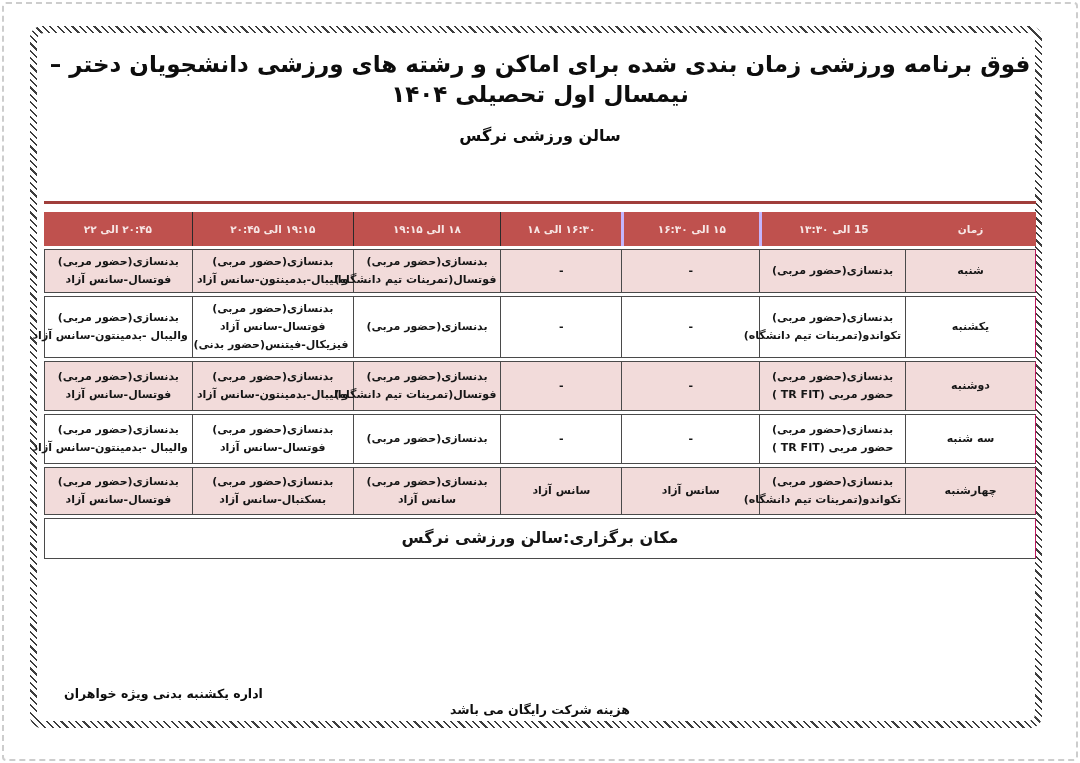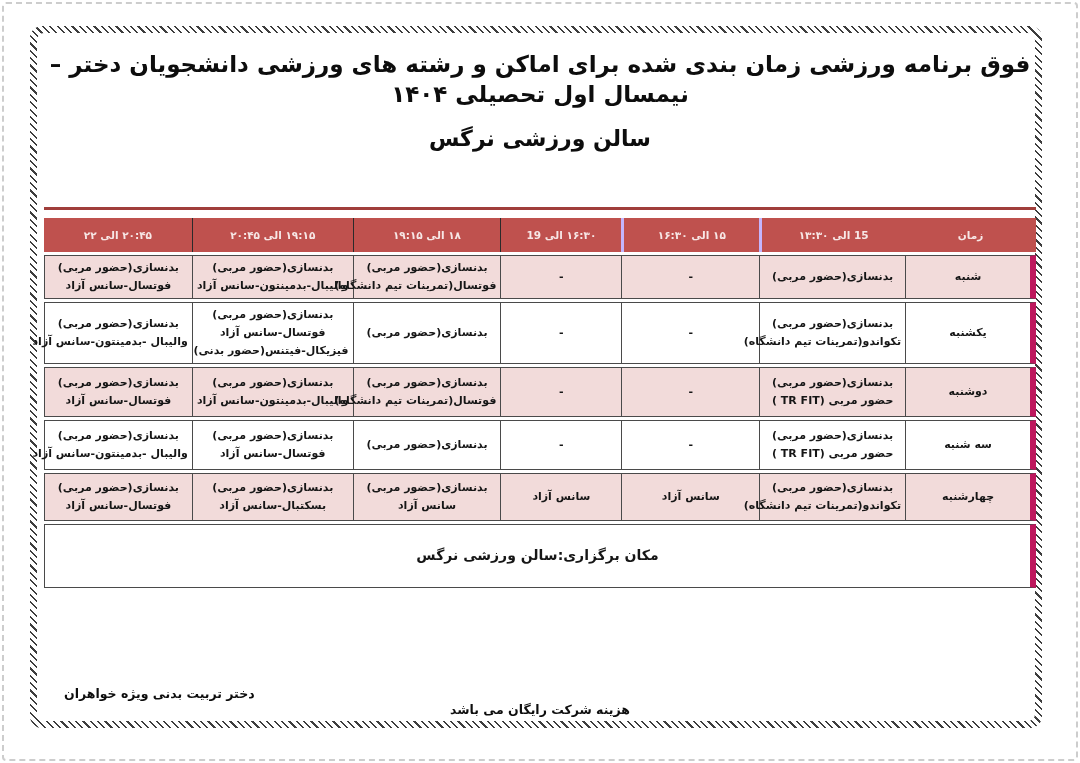--- a/index.html
+++ b/index.html
@@ -11,39 +11,39 @@
   .scan-edge{position:absolute;inset:2px;border:2px dashed #cdcdcd;border-radius:4px;pointer-events:none;}
   
   .frame{
     position:absolute;left:30px;top:26px;width:1012px;height:702px;border-radius:12px;
     background:repeating-linear-gradient(45deg,#3d3d3d 0 1.6px,transparent 1.6px 5.2px);
   }
   .frame-inner{position:absolute;left:7px;top:7px;right:7px;bottom:7px;background:#ffffff;border-radius:7px;}
   .content{position:absolute;left:40px;top:34px;width:1000px;}
   .title{margin-top:16px;text-align:center;color:#0d0d0d;}
   .title .l1{font-size:23px;font-weight:bold;line-height:1.3;}
-  .title .l2{font-size:22px;font-weight:bold;margin-top:16px;}
+  .title .l2{font-size:16px;font-weight:bold;margin-top:16px;}
   
   .table-wrap{margin:56px 4px 0 4px;border-top:3px solid #a03e3b;padding-top:5px;}
   table.sched{width:100%;border-collapse:separate;border-spacing:0 3px;table-layout:fixed;direction:rtl;}
   table.sched th{
     background:#bf514e;color:#f7e7e6;font-size:10.5px;font-weight:bold;height:30px;padding:2px 12px;text-align:center;
   }
   table.sched th:nth-child(2),table.sched th:nth-child(3){border-left:3px solid #c4b5fd;}
   table.sched th:nth-child(4),table.sched th:nth-child(5),table.sched th:nth-child(6){border-left:1px solid #2a2a2a;}
   table.sched td{
     border:1px solid #4a4a4a;border-right:none;vertical-align:middle;text-align:center;
     font-size:11px;font-weight:bold;color:#161616;padding:3px 4px;line-height:1.65;
   }
-  table.sched td:first-child{border-right:6px solid #be185d;}
+  table.sched td:first-child{border-right:1px solid #be185d;}
   tr.pink td{background:#f2dbda;}
   tr.white td{background:#ffffff;}
   td.day{font-size:12.5px;}
   td .line{white-space:nowrap;}
-  tr.venue td{background:#ffffff;height:22px;font-size:14px;padding:19px;}
+  tr.venue td{background:#ffffff;height:22px;font-size:16px;padding:6px;}
   
   .bottom-notes{position:absolute;left:62px;top:686px;width:956px;height:22px;font-weight:bold;font-size:12.5px;color:#0d0d0d;}
   .note-right{position:absolute;right:8px;top:0;}
   .note-center{position:absolute;left:50%;transform:translateX(-50%);top:16px;}
   .note-left{position:absolute;left:2px;top:0;}
 </style>
 </head>
 <body>
 
 <div class="page">
@@ -67,21 +67,21 @@
           <col style="width:12.2%">
             <col style="width:14.9%">
             <col style="width:16.2%">
           <col style="width:14.9%">
         </colgroup>
         <thead>
           <tr id="header-row">
               <th>زمان</th>
               <th>15 الی ۱۳:۳۰</th>
               <th>۱۵ الی ۱۶:۳۰</th>
-              <th>۱۶:۳۰ الی 19</th>
+              <th>۱۶:۳۰ الی ۱۸</th>
               <th>۱۸ الی ۱۹:۱۵</th>
               <th>۱۹:۱۵ الی ۲۰:۴۵</th>
               <th>۲۰:۴۵ الی ۲۲</th>
             </tr>
         </thead>
         <tbody id="table-body">
         <tr class="pink" style="height: 44px;">
               <td class="day">شنبه</td>
               <td>
                 <div class="line">بدنسازی(حضور مربی)</div>
@@ -209,15 +209,15 @@
           <tr class="venue">
             <td colspan="7">مکان برگزاری:سالن ورزشی نرگس</td>
           </tr>
         </tbody>
       </table>
     </div>
   </div>
 
   <div class="bottom-notes">
     <span class="note-center">هزینه شرکت رایگان می باشد</span>
-    <span class="note-left">دختر تربیت بدنی ویژه خواهران</span>
+    <span class="note-left">اداره یکشنبه بدنی ویژه خواهران</span>
   </div>
 </div>
 
 </body></html>

